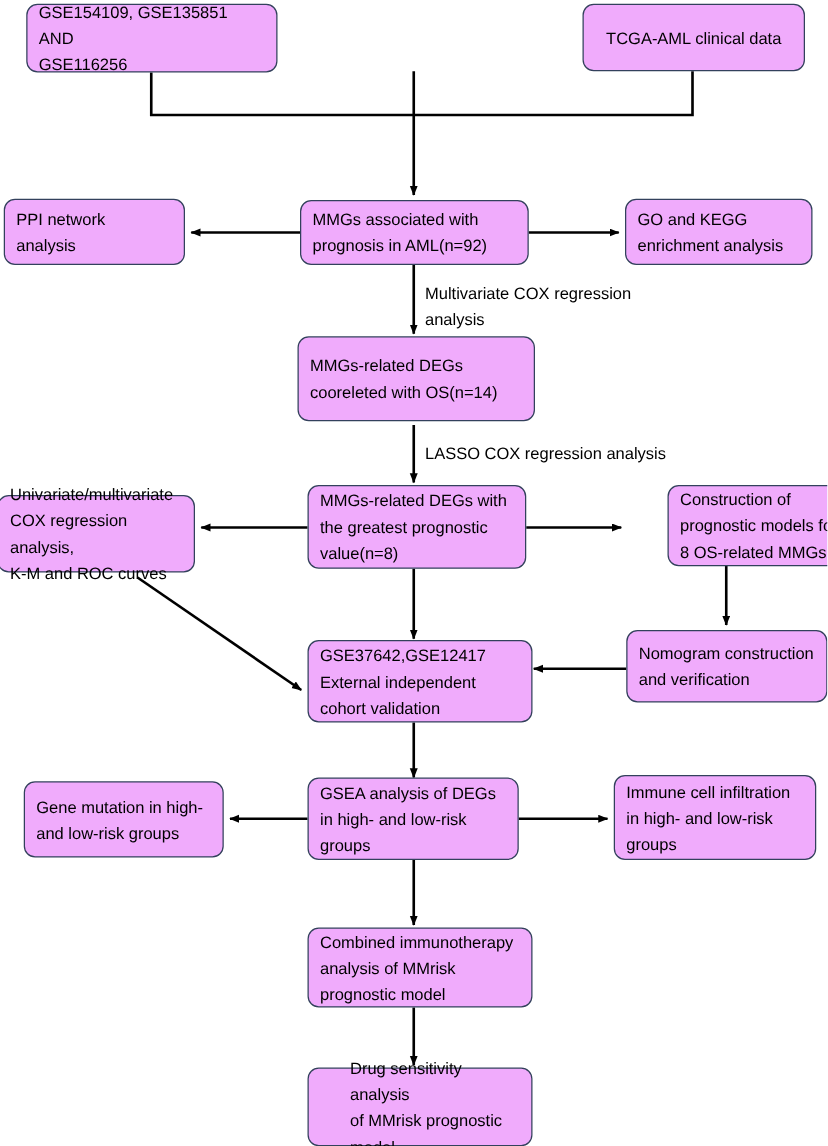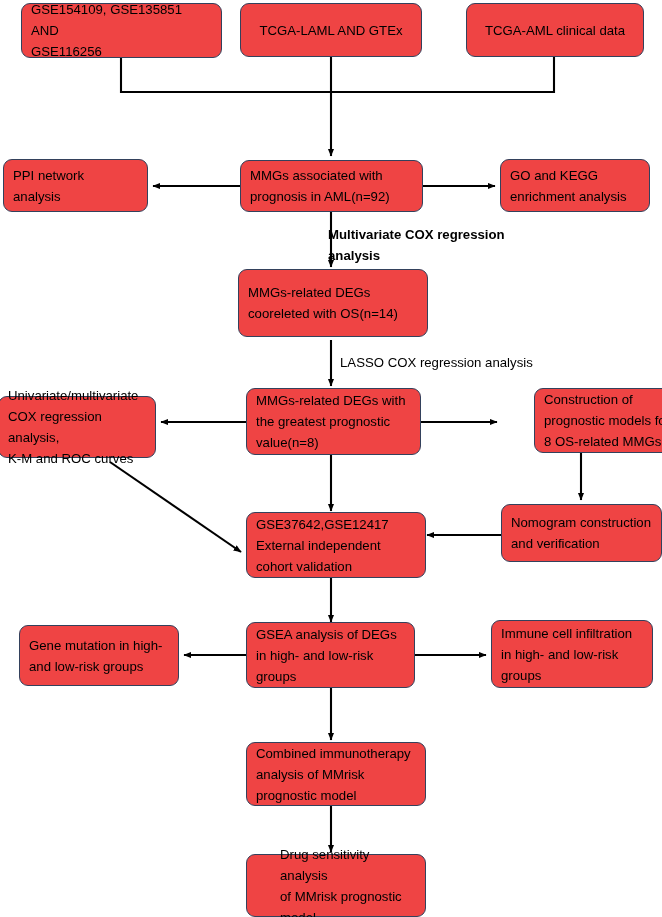--- a/index.html
+++ b/index.html
@@ -13,21 +13,21 @@
     height: 917px;
     background: #ffffff;
     font-family: "Liberation Sans", sans-serif;
     overflow: hidden;
   }
   .node {
     position: absolute;
     box-sizing: border-box;
     border: 1.4px solid #33415c;
     border-radius: 9px;
-    background: #ef4444;
+    background: #f0abfc;
     color: #000000;
     font-size: 13.2px;
     line-height: 21px;
     padding: 6px 9px;
     display: flex;
     flex-direction: column;
     justify-content: center;
     white-space: pre-line;
   }
   .node.center-text { align-items: center; text-align: center; }
@@ -92,44 +92,41 @@
 
       <path d="M331,806 L331,852" marker-end="url(#arrow)"></path>
     </g>
   </svg>
 
   <div class="node" style="left:21px; top:3px; width:201px; height:55px;">
     <span>GSE154109, GSE135851 AND
 GSE116256</span>
   </div>
 
-  <div class="node center-text" style="left:240px; top:3px; width:182px; height:54px;">
-    <span>TCGA-LAML AND GTEx</span>
-  </div>
 
   <div class="node center-text" style="left:466px; top:3px; width:178px; height:54px;">
     <span>TCGA-AML clinical data</span>
   </div>
 
   <div class="node" style="left:3px; top:159px; width:145px; height:53px;">
     <span>PPI network
 analysis</span>
   </div>
 
   <div class="node" style="left:240px; top:160px; width:183px; height:52px;">
     <span>MMGs associated with
 prognosis in AML(n=92)</span>
   </div>
 
   <div class="node" style="left:500px; top:159px; width:150px; height:53px;">
     <span>GO and KEGG
 enrichment analysis</span>
   </div>
 
-  <div class="edge-label" style="left:328px; top:224px;font-weight:bold;"><span>Multivariate COX regression
+  <div class="edge-label" style="left:340px; top:224px;"><span>Multivariate COX regression
 analysis</span></div>
 
   <div class="node" style="left:238px; top:269px; width:190px; height:68px;">
     <span>MMGs-related DEGs
 cooreleted with OS(n=14)</span>
   </div>
 
   <div class="edge-label" style="left:340px; top:352px;text-align:right;"><span>LASSO COX regression analysis</span></div>
 
   <div class="node" style="left:-2px; top:396px; width:158px; height:62px;">

